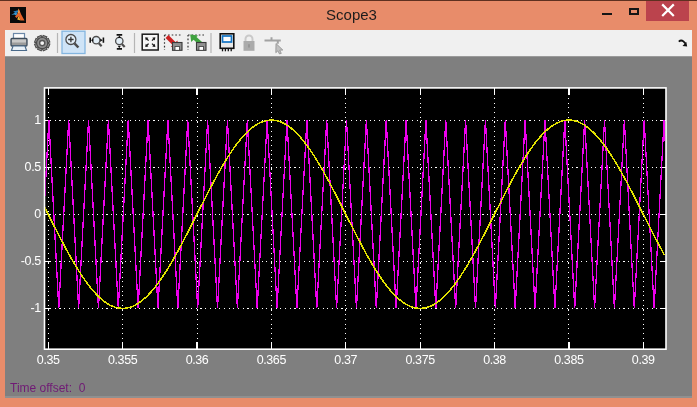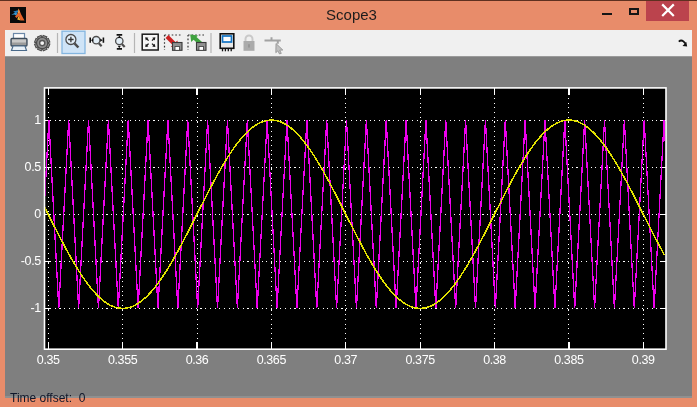--- a/index.html
+++ b/index.html
@@ -208,12 +208,12 @@
     <text x="643.2" y="364.3" text-anchor="middle" class="lb">0.39</text>
   <text x="40.8" y="124.0" text-anchor="end" class="lb">1</text>
     <text x="40.8" y="171.1" text-anchor="end" class="lb">0.5</text>
     <text x="40.8" y="218.2" text-anchor="end" class="lb">0</text>
     <text x="40.8" y="265.2" text-anchor="end" class="lb">-0.5</text>
     <text x="40.8" y="312.3" text-anchor="end" class="lb">-1</text>
 </svg>
 
 <div class="abs" style="left:5px;top:396px;width:686.5px;height:2px;background:#909090;"></div>
 
-<div class="abs" style="left:10px;top:391px;font-size:12px;color:#0f172a;">Time offset: &nbsp;0</div>
+<div class="abs" style="left:10px;top:381px;font-size:12px;color:#701a75;">Time offset: &nbsp;0</div>
 </body></html>

